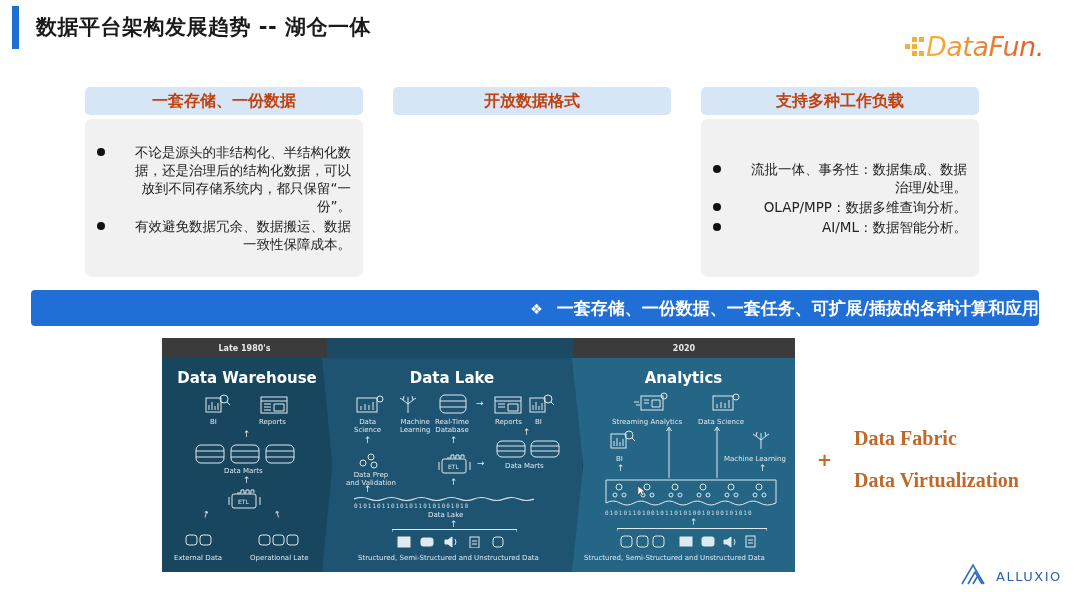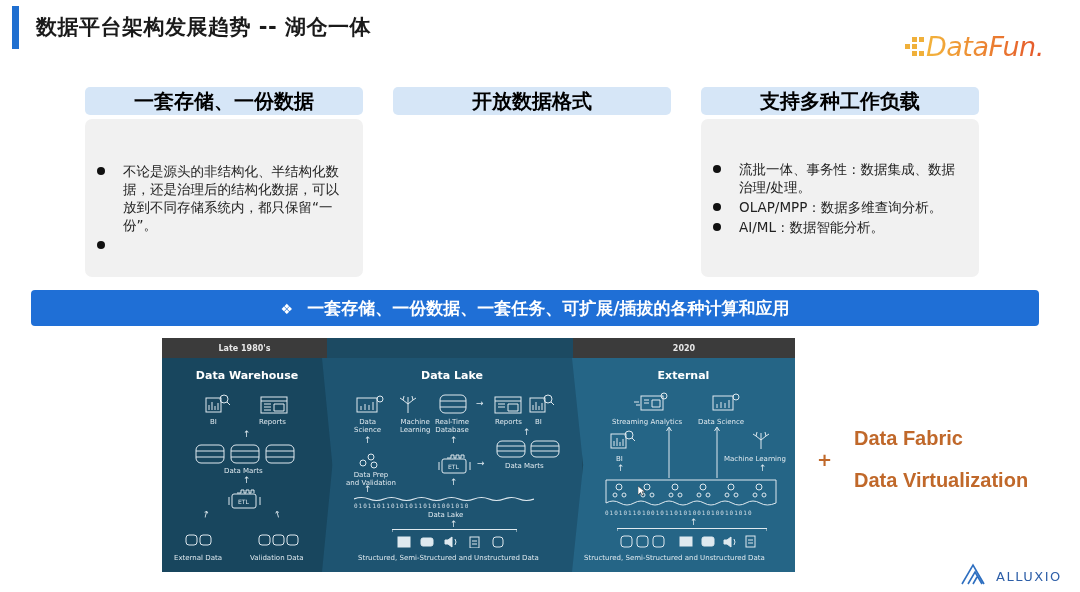--- a/index.html
+++ b/index.html
@@ -10,43 +10,43 @@
   .page-title { position: absolute; left: 36px; top: 13px; font-size: 21px; font-weight: bold; color: #1a1a1a; letter-spacing: 0.5px; }
 
   .logo { position: absolute; left: 905px; top: 26px; width: 150px; height: 40px; display: flex; align-items: center; }
   .logo-dots { display: grid; grid-template-columns: repeat(3, 5px); grid-gap: 2px; margin-right: 2px; }
   .logo-dots span { width: 5px; height: 5px; background: #f0b03a; display: block; }
   .logo-dots span.o { opacity: 0; }
   .logo-text { font-family: "DejaVu Sans", sans-serif; font-weight: normal; font-style: italic; font-size: 27px; letter-spacing: -0.5px;
                background: linear-gradient(90deg, #f3b43b, #e4542a); -webkit-background-clip: text; background-clip: text; color: transparent; }
 
   .card { position: absolute; top: 87px; width: 278px; }
-  .card-head { height: 28px; background: #d6e6f7; border-radius: 5px; text-align: center; line-height: 28px; font-size: 20px; font-weight: bold; color: #000000; }
+  .card-head { height: 28px; background: #d6e6f7; border-radius: 5px; text-align: center; line-height: 28px; font-size: 16px; font-weight: bold; color: #c2410c; }
   .card-body { margin-top: 4px; height: 158px; background: #f1f1f1; border-radius: 7px; padding: 0 12px 0 12px; display: flex; flex-direction: column; justify-content: center; }
-  .card-body ul { list-style: none; }
+  .card-body ul { list-style: none; text-align: right; }
   .card-body li { position: relative; padding-left: 26px; font-size: 13.5px; line-height: 18px; color: #222; margin: 2px 0; }
   .card-body li .bullet { position: absolute; left: 0; top: 5px; width: 8px; height: 8px; border-radius: 50%; background: #111; }
 
-  .banner { position: absolute; left: 31px; top: 290px; width: 1008px; height: 36px; background: #1f6fd6; border-radius: 4px; color: #fff; text-align: center; line-height: 36px; font-size: 17px; font-weight: bold; }
+  .banner { position: absolute; left: 31px; top: 290px; width: 1008px; height: 36px; background: #1f6fd6; border-radius: 4px; color: #fff; text-align: right; line-height: 36px; font-size: 17px; font-weight: bold; }
   .banner .diamond { font-size: 14px; margin-right: 14px; }
 
   .diagram { position: absolute; left: 162px; top: 338px; width: 633px; height: 234px; background: #1c4a62; overflow: hidden; }
   .era-bar { position: absolute; top: 0; height: 20px; background: #3b3b3b; color: #e8e8e8; font-size: 8px; font-weight: bold; text-align: center; line-height: 22px; }
   .panel { position: absolute; top: 20px; bottom: 0; }
   .p1 { left: 0; width: 170px; background: #18465e; }
   .p2 { left: 160px; width: 260px; background: #1e5471; clip-path: polygon(0 0, 100% 0, 100% 100%, 0 100%, 4% 50%); }
   .p3 { left: 410px; width: 223px; background: #256586; clip-path: polygon(0 0, 100% 0, 100% 100%, 0 100%, 5% 50%); }
-  .panel-title { position: absolute; top: 11px; width: 100%; text-align: center; color: #fff; font-size: 11px; font-weight: bold; }
+  .panel-title { position: absolute; top: 11px; width: 100%; text-align: center; color: #fff; font-size: 15px; font-weight: bold; }
   .lbl { position: absolute; color: #dfe9ef; font-size: 7px; text-align: center; line-height: 8px; white-space: nowrap; }
   .ic { position: absolute; }
   .ic svg { display: block; }
   .wave { position: absolute; color: #cfdde6; font-size: 6px; letter-spacing: 1px; white-space: nowrap; font-family: "DejaVu Sans Mono", monospace; }
 
   .plus { position: absolute; left: 817px; top: 449px; color: #c0682a; font-size: 18px; font-weight: bold; }
-  .extra { position: absolute; left: 854px; color: #c0682a; font-size: 20px; font-weight: bold; font-family: Liberation Sans, sans-serif; }
+  .extra { position: absolute; left: 854px; color: #c0682a; font-size: 20px; font-weight: bold; font-family: Liberation Serif, serif; }
 
   .alluxio { position: absolute; left: 960px; top: 563px; display: flex; align-items: center; }
   .alluxio-text { color: #2e5fa8; font-size: 13px; letter-spacing: 1.5px; margin-left: 6px; font-family: "DejaVu Sans", sans-serif; }
 </style>
 </head>
 <body>
 
 <div class="title-bar"></div>
 <div class="page-title">数据平台架构发展趋势 -- 湖仓一体</div>
 
@@ -63,21 +63,21 @@
       <span></span>
   </div>
   <span class="logo-text">DataFun.</span>
 </div>
 
 <div class="card" style="left:85px;">
   <div class="card-head">一套存储、一份数据</div>
   <div class="card-body">
     <ul>
       <li><span class="bullet"></span><span>不论是源头的非结构化、半结构化数据，还是治理后的结构化数据，可以放到不同存储系统内，都只保留“一份”。</span></li>
-      <li><span class="bullet"></span></li>
+      <li><span class="bullet"></span><span>有效避免数据冗余、数据搬运、数据一致性保障成本。</span></li>
     </ul>
   </div>
 </div>
 
 <div class="card" style="left:393px;">
   <div class="card-head">开放数据格式</div>
 </div>
 
 <div class="card" style="left:701px;">
   <div class="card-head">支持多种工作负载</div>
@@ -146,21 +146,21 @@
         </svg>
     </div>
     <div class="lbl" style="left:12px;top:196px;">External Data</div>
     <div class="ic" style="left:96px;top:176px;">
       <svg width="42" height="12" viewBox="0 0 42 12" fill="none" stroke="#dfe9ef" stroke-width="1">
           <rect x="1" y="1" width="11" height="10" rx="3"></rect>
           <rect x="15" y="1" width="11" height="10" rx="3"></rect>
           <rect x="29" y="1" width="11" height="10" rx="3"></rect>
         </svg>
     </div>
-    <div class="lbl" style="left:88px;top:196px;">Validation Data</div>
+    <div class="lbl" style="left:88px;top:196px;">Operational Late</div>
   </div>
 
   <div class="panel p2">
     <div class="panel-title">Data Lake</div>
     <div class="ic" style="left:34px;top:36px;">
       <svg width="28" height="20" viewBox="0 0 28 20" fill="none" stroke="#dfe9ef" stroke-width="1">
           <rect x="1" y="4" width="20" height="14"></rect>
           <path d="M5 16V12M9 16V10M13 16V11M17 16V8"></path>
           <circle cx="24" cy="5" r="3"></circle>
         </svg>
@@ -252,21 +252,21 @@
           <path d="M58 3q2 3 0 6"></path>
           <rect x="73" y="1" width="9" height="11"></rect>
           <path d="M75 5h5M75 8h5"></path>
           <rect x="96" y="1" width="10" height="10" rx="3"></rect>
         </svg>
     </div>
     <div class="lbl" style="left:36px;top:196px;">Structured, Semi-Structured and Unstructured Data</div>
   </div>
 
   <div class="panel p3">
-    <div class="panel-title">External</div>
+    <div class="panel-title">Analytics</div>
     <div class="ic" style="left:62px;top:34px;">
       <svg width="34" height="20" viewBox="0 0 34 20" fill="none" stroke="#dfe9ef" stroke-width="1">
           <path d="M0 10h5M2 13h4"></path>
           <rect x="7" y="4" width="22" height="14"></rect>
           <path d="M10 8h5M10 11h5M18 8h8v7h-8z"></path>
           <circle cx="30" cy="4" r="3"></circle>
         </svg>
     </div>
     <div class="lbl" style="left:40px;top:60px;">Streaming Analytics</div>
     <div class="ic" style="left:140px;top:34px;">

